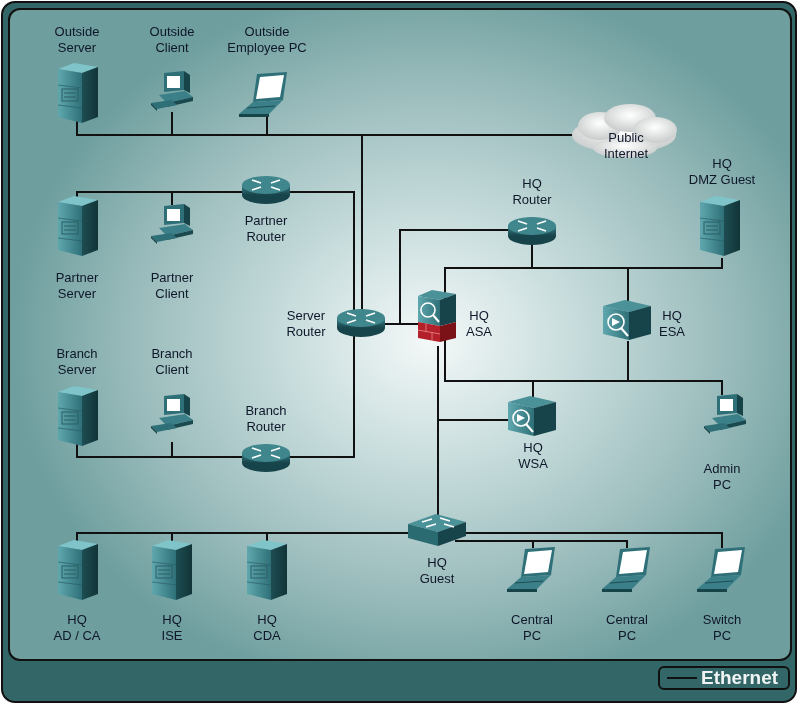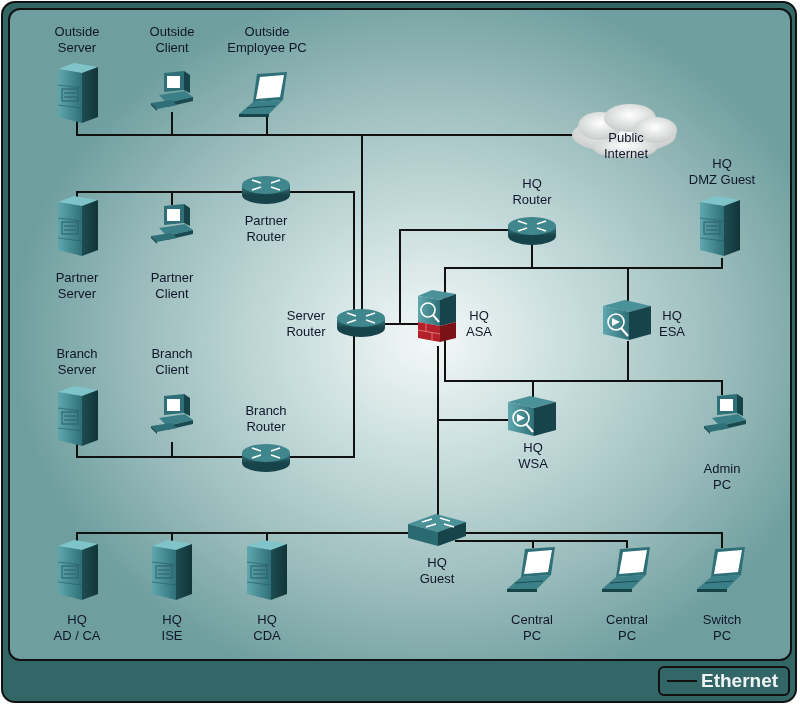--- a/index.html
+++ b/index.html
@@ -2,21 +2,21 @@
 <html><head>
 <meta charset="utf-8">
 <style>
   html, body { margin:0; padding:0; background:#ffffff; }
   body { width:800px; height:706px; position:relative; overflow:hidden; font-family:"Liberation Sans", sans-serif; }
   .frame { position:absolute; left:1px; top:1px; width:796px; height:702px; background:#336666; border:2px solid #111; border-radius:14px; box-sizing:border-box; }
   .canvas { position:absolute; left:8px; top:8px; width:784px; height:653px; border:2px solid #111; border-radius:12px; box-sizing:border-box;
     background: radial-gradient(ellipse 420px 360px at 420px 330px, #f4f8f8 0%, #c7dcdc 35%, #9bbcbc 70%, #6e9e9e 100%); overflow:hidden; }
   svg.net { position:absolute; left:0; top:0; }
   .lbl { position:absolute; text-align:center; font-weight:normal; font-size:13px; line-height:16px; color:#0f172a; transform:translateX(-50%); white-space:nowrap; }
-  .legend { position:absolute; left:658px; top:666px; width:132px; height:30px; border:2px solid #111; border-radius:6px; box-sizing:border-box; display:flex; align-items:center; }
+  .legend { position:absolute; left:658px; top:666px; width:132px; height:24px; border:2px solid #111; border-radius:6px; box-sizing:border-box; display:flex; align-items:center; }
   .legend .line { width:30px; height:2px; background:#111; margin-left:7px; margin-right:4px; }
   .legend .txt { color:#f0f4f4; font-weight:bold; font-size:19px; }
 </style>
 </head>
 <body>
 
 <div class="frame"></div>
 <div class="canvas"></div>
 
 <svg class="net" width="800" height="706">

